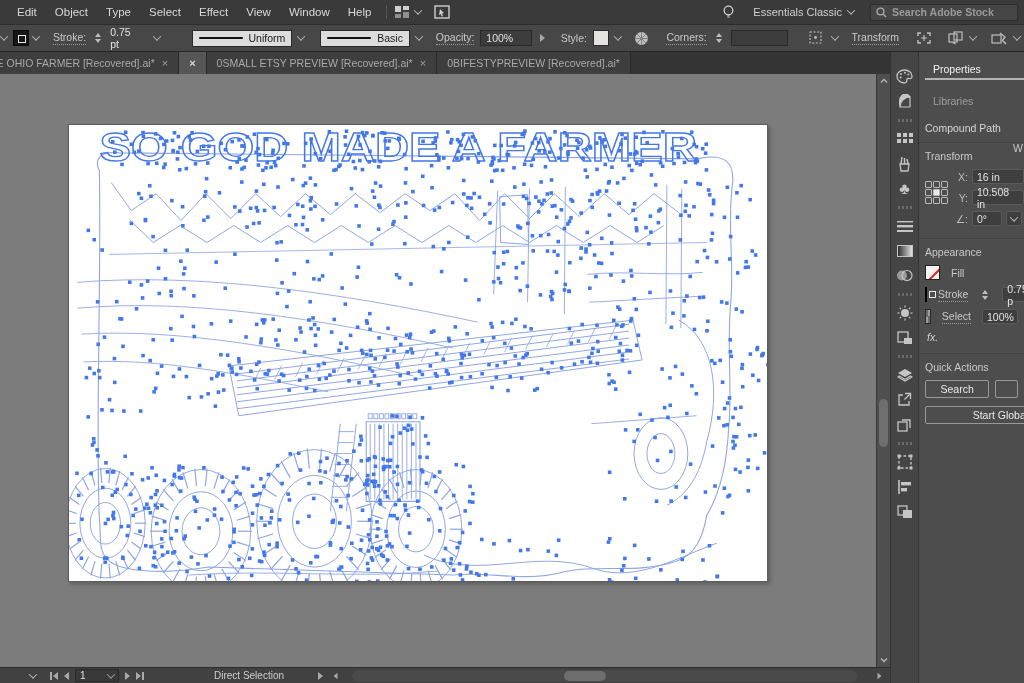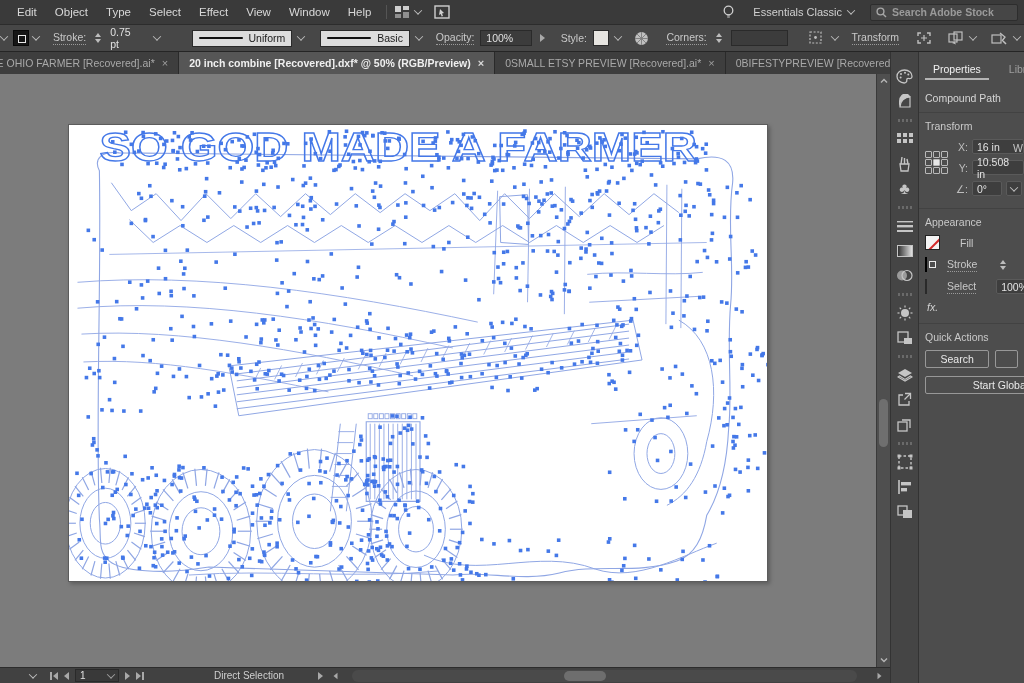--- a/index.html
+++ b/index.html
@@ -82,34 +82,34 @@
   
   .dock-strip { position:absolute; left:890px; top:52px; width:28px; height:631px; background:#454545;
                 border-left:1px solid #333; display:flex; flex-direction:column; align-items:center; padding-top:12px; }
   .dock-icon { width:24px; height:25px; display:flex; align-items:center; justify-content:center; cursor:pointer; }
   .dock-icon svg { display:block; }
   .grip { width:14px; height:3px; margin:5px 0 4px 0;
           background:repeating-linear-gradient(90deg,#6a6a6a 0 2px,transparent 2px 4px); }
 
   .panel { position:absolute; left:918px; top:52px; width:106px; height:631px; background:#4d4d4d;
            border-left:1px solid #333; font-size:10.5px; overflow:hidden; }
-  .panel-tabs { display:flex; gap:12px; padding:8px 0 6px 6px; }
+  .panel-tabs { display:flex; gap:12px; padding:8px 0 6px 6px;flex-direction:column; }
   .panel-tab { padding:3px 8px; color:#9e9e9e; }
   .panel-tab.active { color:#f2f2f2; border-bottom:2px solid #b5b5b5; }
   .panel-section { padding:7px 6px 6px 6px; border-top:1px solid #424242; }
   .sec-title { color:#c9c9c9; margin-bottom:7px; }
   .sel-type { color:#d6d6d6; padding:6px 6px 8px 6px; }
   .pfield { background:#3e3e3e; border:1px solid #5a5a5a; border-radius:2px; color:#e3e3e3; height:15px;
             display:inline-flex; align-items:center; padding:0 4px; }
   .t-row { display:flex; align-items:center; gap:4px; margin-bottom:6px; }
   .t-label { color:#bdbdbd; width:14px; text-align:right; }
   .refgrid { display:grid; grid-template-columns:repeat(3,7px); grid-template-rows:repeat(3,7px); gap:1px; margin-right:4px; }
   .refgrid i { border:1px solid #b9b9b9; border-radius:1px; background:transparent; }
   .refgrid i.sel { background:#e8e8e8; }
-  .ap-row { display:flex; align-items:center; gap:20px; margin-bottom:7px; }
+  .ap-row { display:flex; align-items:center; gap:11px; margin-bottom:7px; }
   .fill-swatch { width:15px; height:15px; background:#f4f4f4; border:1px solid #222; position:relative; overflow:hidden; }
   .fill-swatch::after { content:""; position:absolute; left:-2px; top:6px; width:24px; height:2px; background:#d22a2a; transform:rotate(-45deg); }
   .stroke-swatch { width:15px; height:15px; background:#181818; border:1px solid #000; position:relative; }
   .stroke-swatch::after { content:""; position:absolute; left:3px; top:3px; width:5px; height:5px; border:1.6px solid #ececec; }
   .opacity-swatch { width:15px; height:15px; border:1px solid #2a2a2a;
       background:conic-gradient(#9c9c9c 25%, #6b6b6b 0 50%, #9c9c9c 0 75%, #6b6b6b 0); }
   .qa-btn { display:block; border:1px solid #989898; border-radius:2px; background:transparent; color:#eaeaea;
             font-size:10.5px; height:18px; text-align:center; line-height:16px; margin-bottom:8px;
             font-family:"Liberation Sans",sans-serif; white-space:nowrap; overflow:hidden; }
   .w-partial { position:absolute; right:1px; top:90px; color:#c5c5c5; }
@@ -243,21 +243,20 @@
     </span>
     <span class="cv"></span>
   </div>
 
   <div class="tabbar">
     <div class="doc-tab" style="margin-left:-28px">
       <span>ADE OHIO FARMER [Recovered].ai*</span>
       <span class="tab-close">×</span>
     </div>
     <div class="doc-tab active">
-      <span>20 inch combine [Recovered].dxf* @ 50% (RGB/Preview)</span>
       <span class="tab-close">×</span>
     </div>
     <div class="doc-tab">
       <span>0SMALL ETSY PREVIEW [Recovered].ai*</span>
       <span class="tab-close">×</span>
     </div>
     <div class="doc-tab">
       <span>0BIFESTYPREVIEW [Recovered].ai*</span>
 
     </div>

